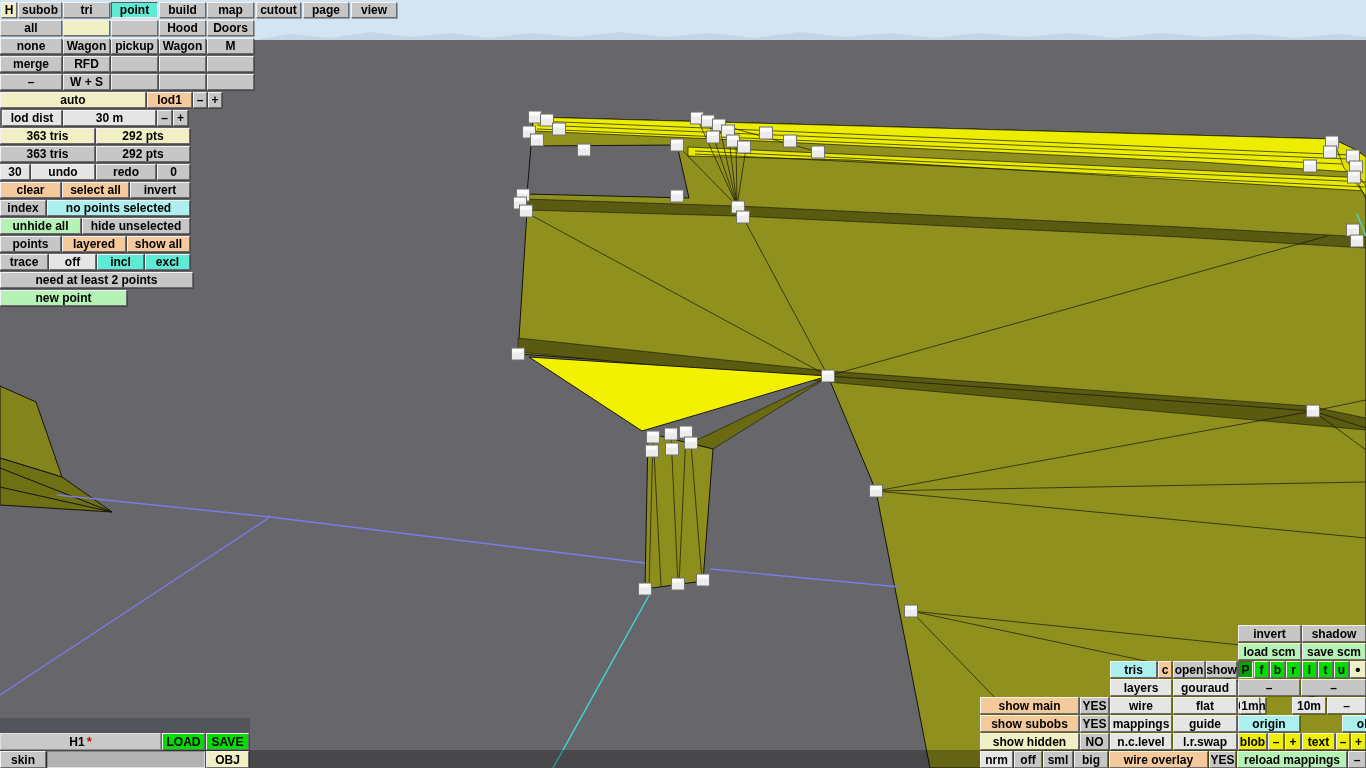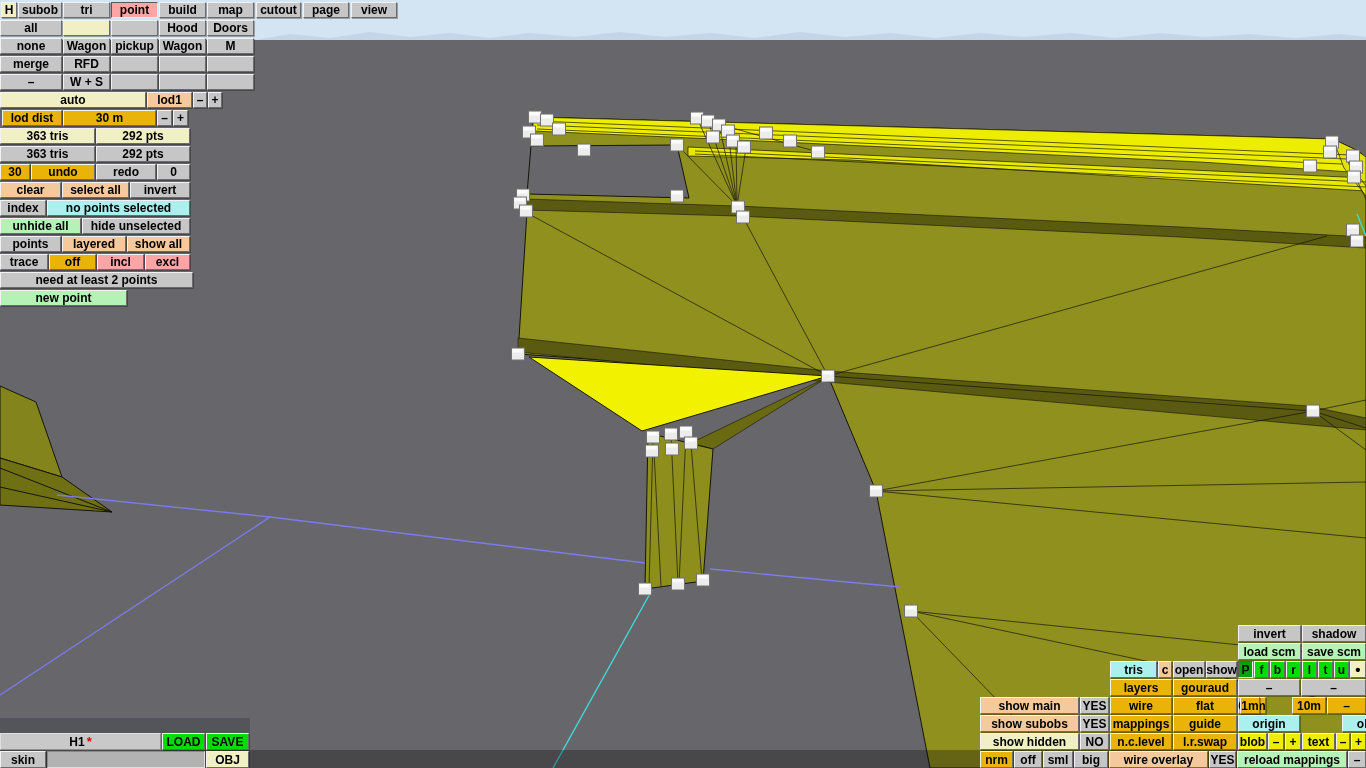--- a/index.html
+++ b/index.html
@@ -4,22 +4,22 @@
 <style>
   html,body{margin:0;padding:0}
   body{width:1366px;height:768px;position:relative;overflow:hidden;background:#67676b;font-family:"Liberation Sans",sans-serif}
   #viewport{position:absolute;left:0;top:0;width:1366px;height:768px}
   .b{position:absolute;box-sizing:border-box;display:flex;align-items:center;justify-content:center;
      font:bold 12px "Liberation Sans",sans-serif;color:#000;background:#c6c6c6;white-space:nowrap;
      border:1px solid;border-color:#f2f2f2 #6b6b6b #6b6b6b #f2f2f2;box-shadow:1px 1px 0 rgba(0,0,0,.3);cursor:default}
   .pressed{border-color:#5a5a5a #ececec #ececec #5a5a5a;box-shadow:none}
   .cyellow{background:#f0f0c4}
   .ctan{background:#f4c99c}
-  .clav{background:#eab308}
-  .cblav{background:#fca5a5}
+  .clav{background:#e5e5e5}
+  .cblav{background:#5eead4}
   .ccyan{background:#abefef}
   .cpgreen{background:#b5f2b5}
   .cgreen{background:#00dd00}
   .cdgreen{background:#00a300}
   .cyel{background:#eeee00}
   .cfield{background:#c9c9c9;border-color:#e0e0e0 #8e8e8e #8e8e8e #e0e0e0;box-shadow:none}
   .cfield2{background:#b2b2b2;border-color:#8a8a8a #dedede #dedede #8a8a8a;box-shadow:none}
   .star{color:#e00000;margin-left:2px;font-size:13px}
   .dot{font-size:15px}
 </style>

